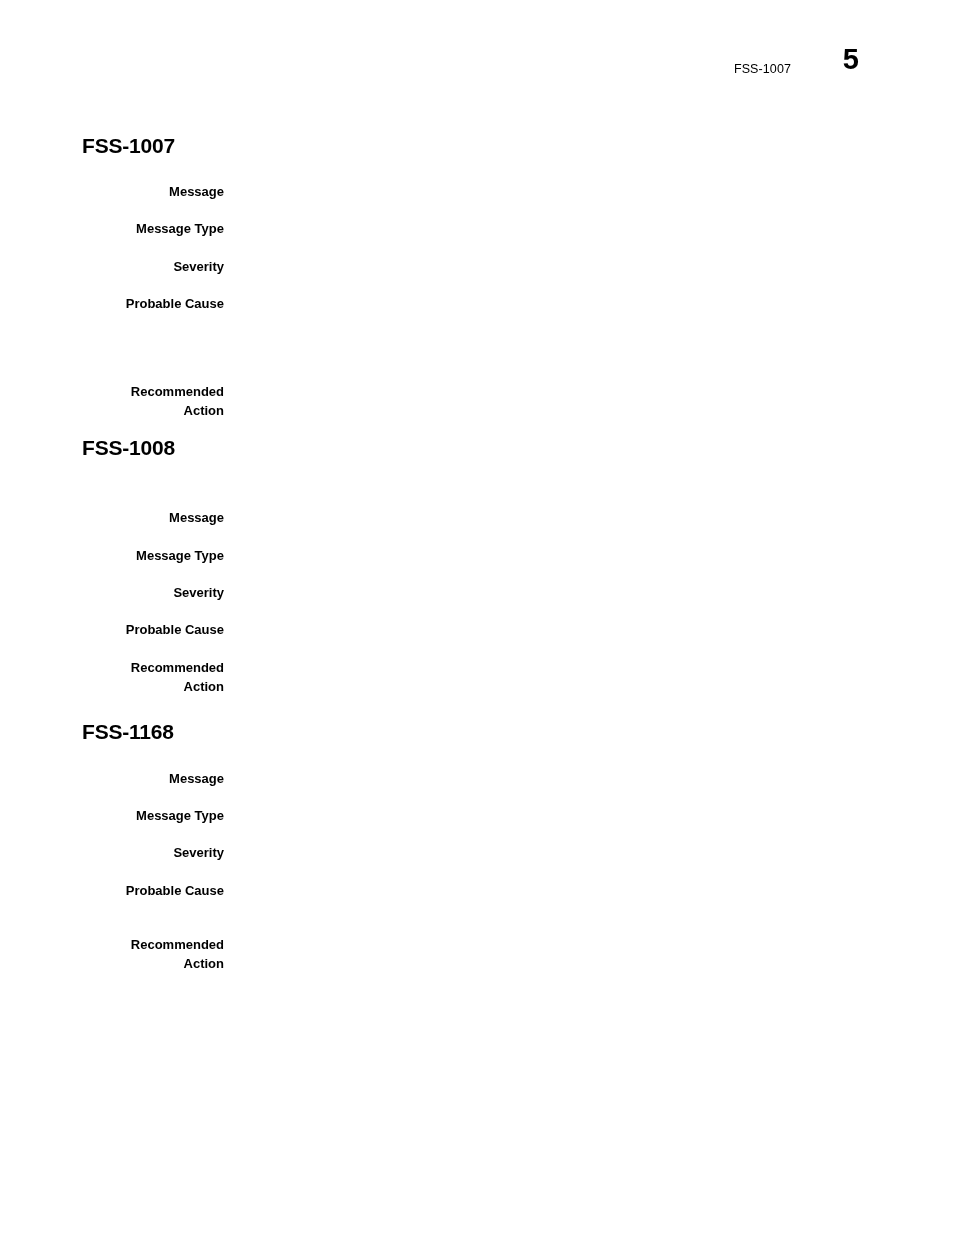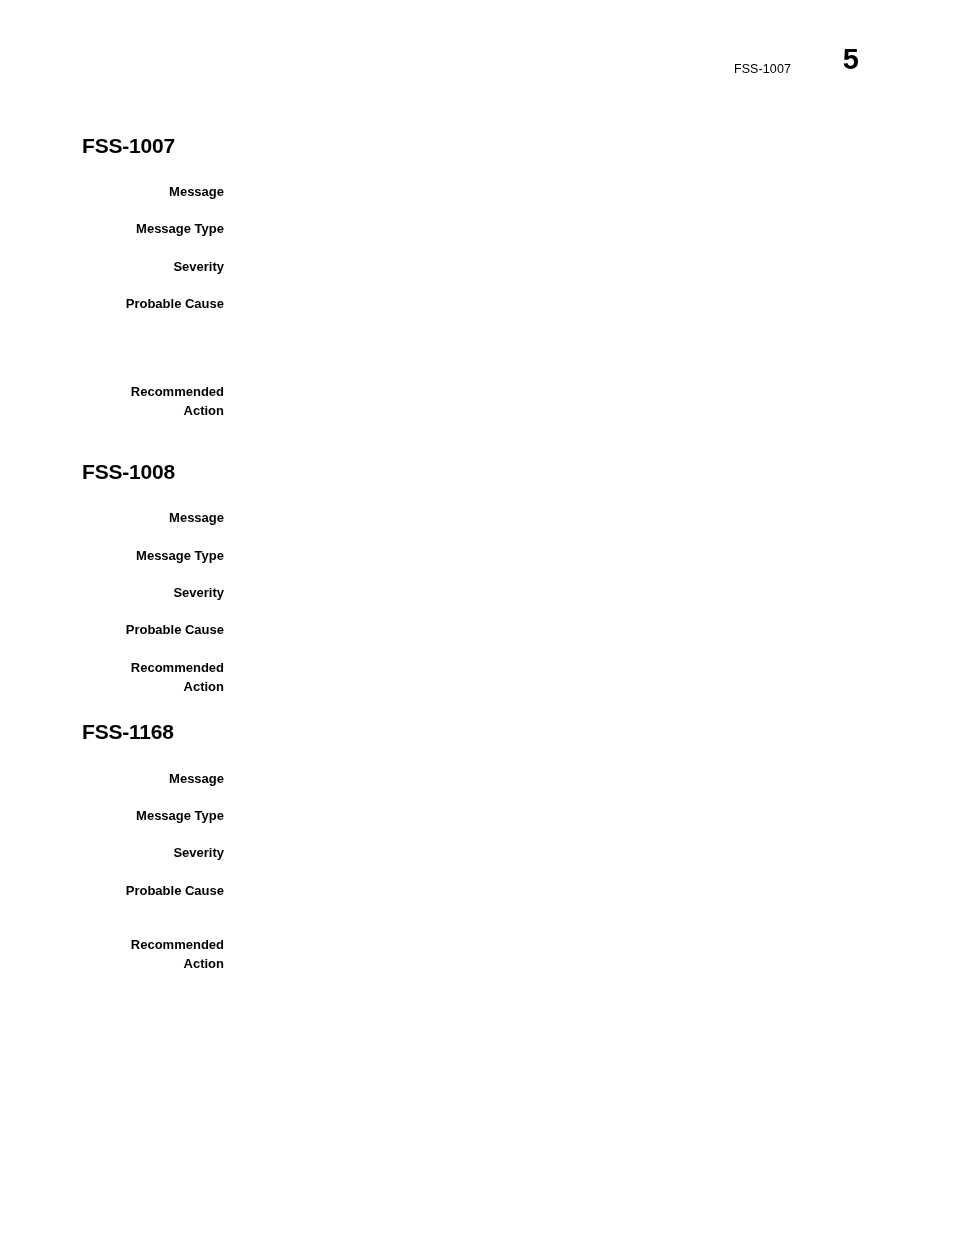--- a/index.html
+++ b/index.html
@@ -141,21 +141,21 @@
             <div class="field-value"></div>
           </div>
           <div class="field-row" style="top: 383px;">
             <div class="field-label">Recommended
 Action</div>
             <div class="field-value"></div>
           </div>
         </div>
       </div>
       <div class="section" style="top: 0px;">
-        <div class="section-title" style="top: 461px; text-align: center;">FSS-1008</div>
+        <div class="section-title" style="top: 437px; text-align: center;">FSS-1008</div>
         <div class="field-list">
           <div class="field-row" style="top: 509px;">
             <div class="field-label">Message</div>
             <div class="field-value"></div>
           </div>
           <div class="field-row" style="top: 547px;">
             <div class="field-label">Message Type</div>
             <div class="field-value"></div>
           </div>
           <div class="field-row" style="top: 584px;">

